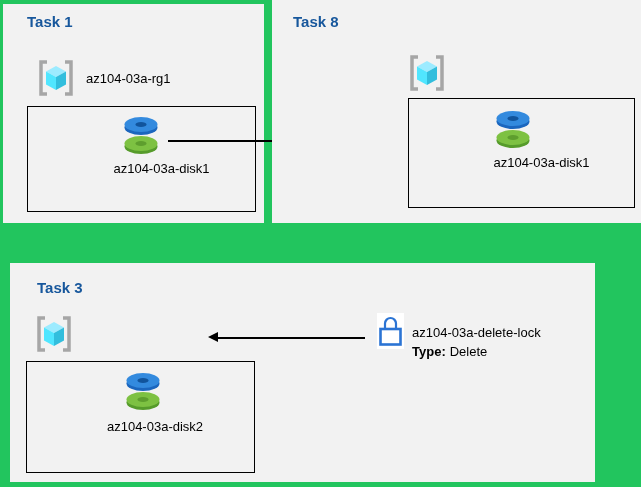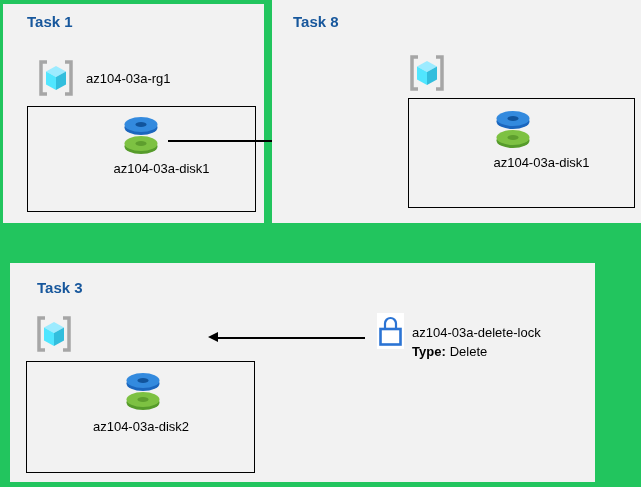--- a/index.html
+++ b/index.html
@@ -110,21 +110,21 @@
   <div class="res-box" style="left:26px;top:361px;width:227px;height:110px"></div>
 
   <svg class="icon" style="left:121px;top:372px" width="44" height="38" viewBox="0 0 44 38">
     <ellipse cx="22" cy="30.5" rx="16.5" ry="7.5" fill="#569b2b"></ellipse>
     <ellipse cx="22" cy="27.5" rx="16.5" ry="7.5" fill="#7dc142"></ellipse>
     <ellipse cx="22" cy="27.5" rx="5.5" ry="2.5" fill="#5e9e2e"></ellipse>
     <ellipse cx="22" cy="11.5" rx="16.5" ry="7.5" fill="#1b66be"></ellipse>
     <ellipse cx="22" cy="8.5" rx="16.5" ry="7.5" fill="#338ade"></ellipse>
     <ellipse cx="22" cy="8.5" rx="5.5" ry="2.5" fill="#11549c"></ellipse>
   </svg>
-  <div class="lbl center" style="left:26px;top:418px;width:188px">az104-03a-disk2</div>
+  <div class="lbl center" style="left:40px;top:418px;width:188px">az104-03a-disk2</div>
 
   <div class="arrow-head-left" style="left:208px;top:332px"></div>
   <div class="line" style="left:217px;top:337px;width:148px"></div>
 
   <div class="lock-plate" style="left:377px;top:313px;width:27px;height:36px">
     <svg width="27" height="36" viewBox="0 0 27 36">
       <path d="M8 17 V10.5 a5.5 5.5 0 0 1 11 0 V17" fill="none" stroke-width="2.2" stroke="#2b74d4"></path>
       <rect x="3.5" y="16" width="20" height="15.5" fill="#ffffff" stroke-width="2.6" stroke="#2b74d4"></rect>
     </svg>
   </div>

